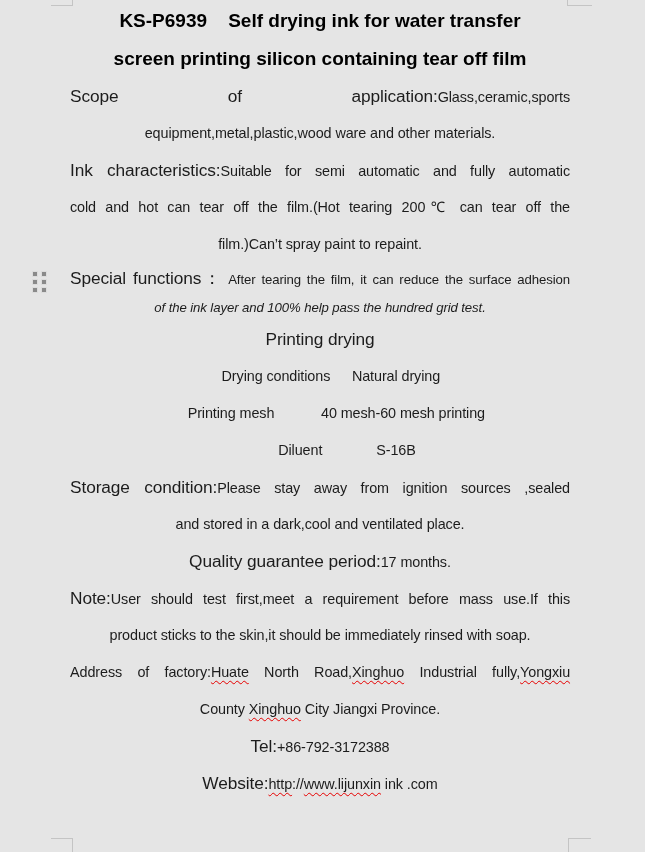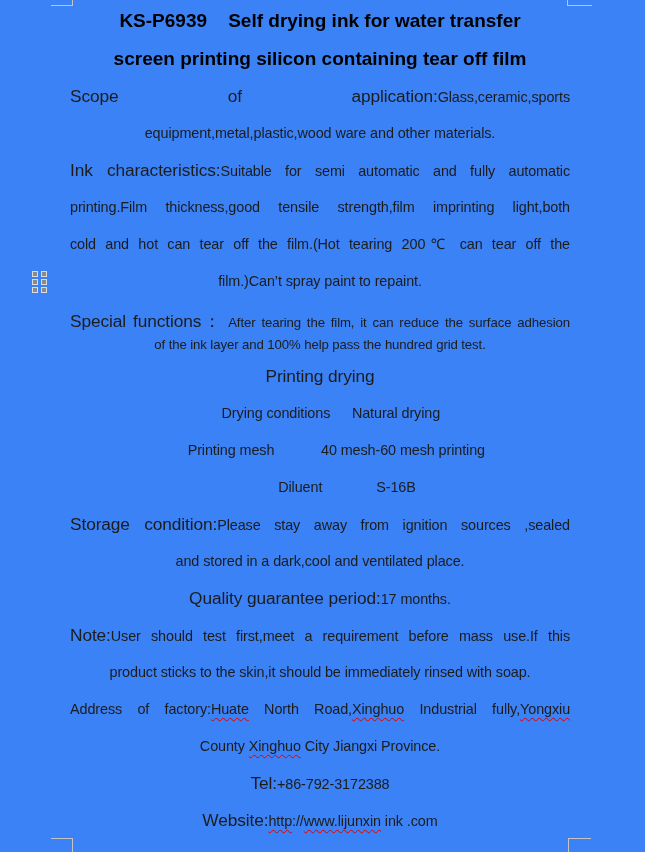--- a/index.html
+++ b/index.html
@@ -1,32 +1,32 @@
 <!DOCTYPE html>
 <html><head>
 <meta charset="utf-8">
 <style>
   html,body{margin:0;padding:0;background:#ffffff;}
   .page{
     position:relative;
     width:645px;height:852px;
-    background:#3b82f6;
+    background:#e5e5e5;
     font-family:"Liberation Sans", sans-serif;
     color:#1c1c1c;
     overflow:hidden;
   }
   .content{
     position:absolute;left:70px;top:2px;width:500px;
     font-size:14.4px;letter-spacing:-0.1px;
   }
   .line{height:37px;line-height:37px;white-space:nowrap;text-align:center;}
   .ttl{height:38px;line-height:38px;text-align:center;font-weight:bold;font-size:19px;letter-spacing:0;color:#000;}
   .j{text-align:justify;text-align-last:justify;text-justify:inter-word;}
-  .sm1{height:30px;line-height:42px;}
-  .sm2{height:28px;line-height:28px;}
+  .sm1{height:30px;line-height:30px;}
+  .sm2{height:28px;line-height:28px;font-style:italic;}
   .seg-lead{font-size:17.3px;}
   .seg-s{font-size:13.2px;}
   .seg-sq{text-decoration:underline wavy #e60000;text-decoration-thickness:1px;text-underline-offset:3px;}
   .seg-label{display:inline-block;width:152px;}
   .seg-vi{padding-left:14px;}
   
   .crop{position:absolute;border:0 solid #c4c4c4;}
   .cm-tl{left:51px;top:0;width:21px;height:5px;border-bottom-width:1px;border-right-width:1px;}
   .cm-tr{left:567px;top:0;width:24px;height:5px;border-bottom-width:1px;border-left-width:1px;}
   .cm-bl{left:51px;top:838px;width:21px;height:13px;border-top-width:1px;border-right-width:1px;}
@@ -57,21 +57,20 @@
       <i></i>
       <i></i>
   </div>
 
   <div class="content">
       <div class="line ttl"><span class="seg-t">KS-P6939&nbsp;&nbsp;&nbsp; Self drying ink for water transfer</span></div>
       <div class="line ttl"><span class="seg-t">screen printing silicon containing tear off film</span></div>
       <div class="line j"><span class="seg-lead">Scope of application:</span><span class="seg-b">Glass,ceramic,sports</span></div>
       <div class="line"><span class="seg-b">equipment,metal,plastic,wood ware and other materials.</span></div>
       <div class="line j"><span class="seg-lead">Ink characteristics:</span><span class="seg-b">Suitable for semi automatic and fully automatic</span></div>
-      <div class="line j"><span class="seg-b">printing.Film thickness,good tensile strength,film imprinting light,both</span></div>
       <div class="line j"><span class="seg-b">cold and hot can tear off the film.(Hot tearing 200℃ can tear off the</span></div>
       <div class="line"><span class="seg-b">film.)Can’t spray paint to repaint.</span></div>
       <div class="line j sm1"><span class="seg-lead">Special functions：</span><span class="seg-s"> After tearing the film, it can reduce the surface adhesion</span></div>
       <div class="line sm2"><span class="seg-s">of the ink layer and 100% help pass the hundred grid test.</span></div>
       <div class="line"><span class="seg-lead">Printing drying</span></div>
       <div class="line"><span class="seg-label">Drying conditions</span><span class="seg-val">Natural drying</span></div>
       <div class="line"><span class="seg-label">Printing mesh</span><span class="seg-vi">40 mesh-60 mesh printing</span></div>
       <div class="line"><span class="seg-label">Diluent</span><span class="seg-val">S-16B</span></div>
       <div class="line j"><span class="seg-lead">Storage condition:</span><span class="seg-b">Please stay away from ignition sources ,sealed</span></div>
       <div class="line"><span class="seg-b">and stored in a dark,cool and ventilated place.</span></div>

